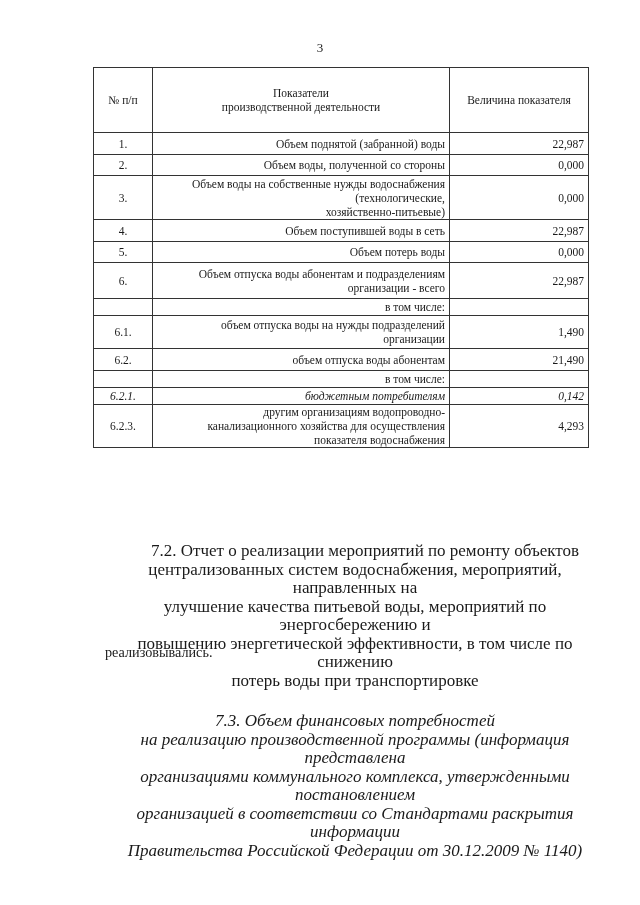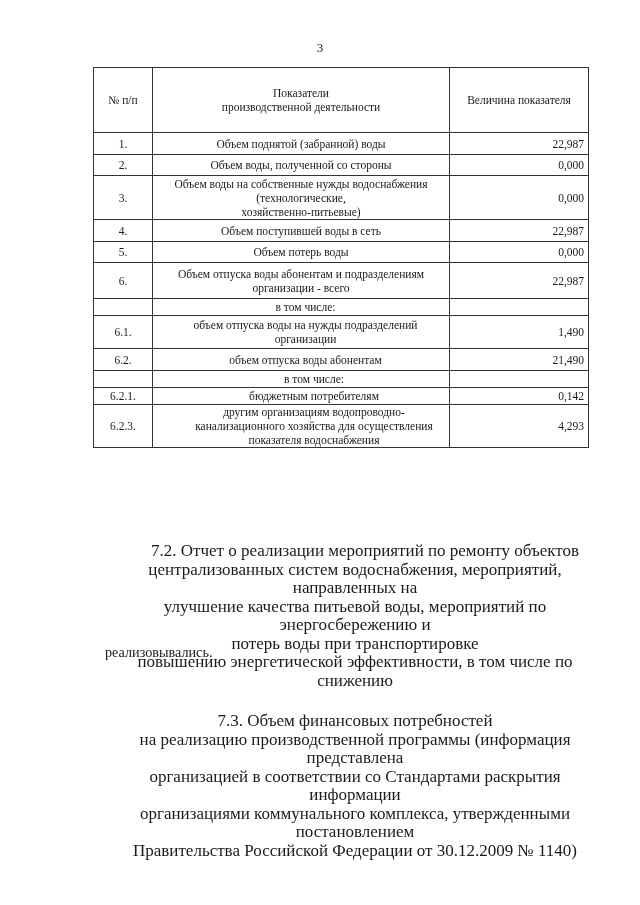--- a/index.html
+++ b/index.html
@@ -5,26 +5,26 @@
     html, body { margin: 0; padding: 0; background: #ffffff; }
     body { width: 640px; height: 905px; position: relative; overflow: hidden;
            font-family: "Liberation Serif", "DejaVu Serif", serif; color: #1a1a1a; }
     .page-num { position: absolute; top: 40px; left: 0; width: 640px; text-align: center; font-size: 13px; }
     table.data { position: absolute; left: 93px; top: 67px; width: 496px; border-collapse: collapse;
                  font-size: 11.5px; line-height: 14px; }
     table.data td, table.data th { border: 1px solid #333; padding: 0 4px; font-weight: normal; }
     table.data th { height: 64px; text-align: center; }
     .c-num { width: 50px; text-align: center; }
     .c-val { width: 130px; text-align: right; }
-    .c-name { text-align: center; }
+    .c-name { text-align: right; }
     .c-name.indent { padding-left: 13px; }
     .c-name.indent2 { padding-left: 30px; }
     .h1 { height: 22px; } .h2 { height: 21px; } .h3 { height: 44px; } .h4 { height: 22px; }
     .h5 { height: 21px; } .h6 { height: 36px; } .h7 { height: 17px; } .h8 { height: 33px; margin-top: 24px; }
-    .h9 { height: 22px; } .h10 { height: 17px; } .h11 { height: 17px; } .h12 { height: 16px; }
+    .h9 { height: 22px; } .h10 { height: 17px; } .h11 { height: 17px; font-style: italic; } .h12 { height: 16px; }
     .h13 { height: 42px; }
     .sec-title { position: absolute; left: 110px; width: 490px; text-align: center; font-size: 17px; line-height: 18.5px; }
     .para { position: absolute; left: 105px; width: 495px; font-size: 14.2px; line-height: 19px; text-align: justify; }
     .para .first { display: block; text-indent: 30px; text-align-last: justify; }
   </style>
 </head>
 <body>
 
 <div class="page-num">3</div>
 
@@ -112,27 +112,27 @@
     </td>
     <td class="c-val">4,293</td>
   </tr>
 </tbody>
   </table>
 
 <div class="sec-title" style="top:542px;">
   <div style="padding-left:20px;">7.2. Отчет о реализации мероприятий по ремонту объектов</div>
   <div>централизованных систем водоснабжения, мероприятий, направленных на</div>
   <div>улучшение качества питьевой воды, мероприятий по энергосбережению и</div>
+  <div>повышению энергетической эффективности, в том числе по снижению</div>
   <div>потерь воды при транспортировке</div>
-  <div>повышению энергетической эффективности, в том числе по снижению</div>
 </div>
 
 <div class="para" style="top:643px;">
   <span>реализовывались.</span>
 </div>
 
-<div class="sec-title" style="top:712px;">
+<div class="sec-title" style="top:712px;font-style:italic;">
   <div>7.3. Объем финансовых потребностей</div>
   <div>на  реализацию производственной программы (информация представлена</div>
+  <div>организациями коммунального комплекса, утвержденными постановлением</div>
   <div>организацией в соответствии со Стандартами раскрытия информации</div>
-  <div>организациями коммунального комплекса, утвержденными постановлением</div>
   <div>Правительства Российской Федерации от 30.12.2009 № 1140)</div>
 </div>
 
 </body></html>

